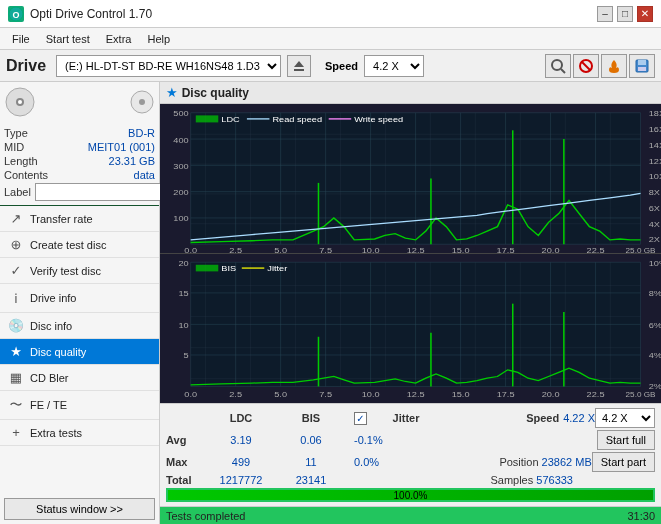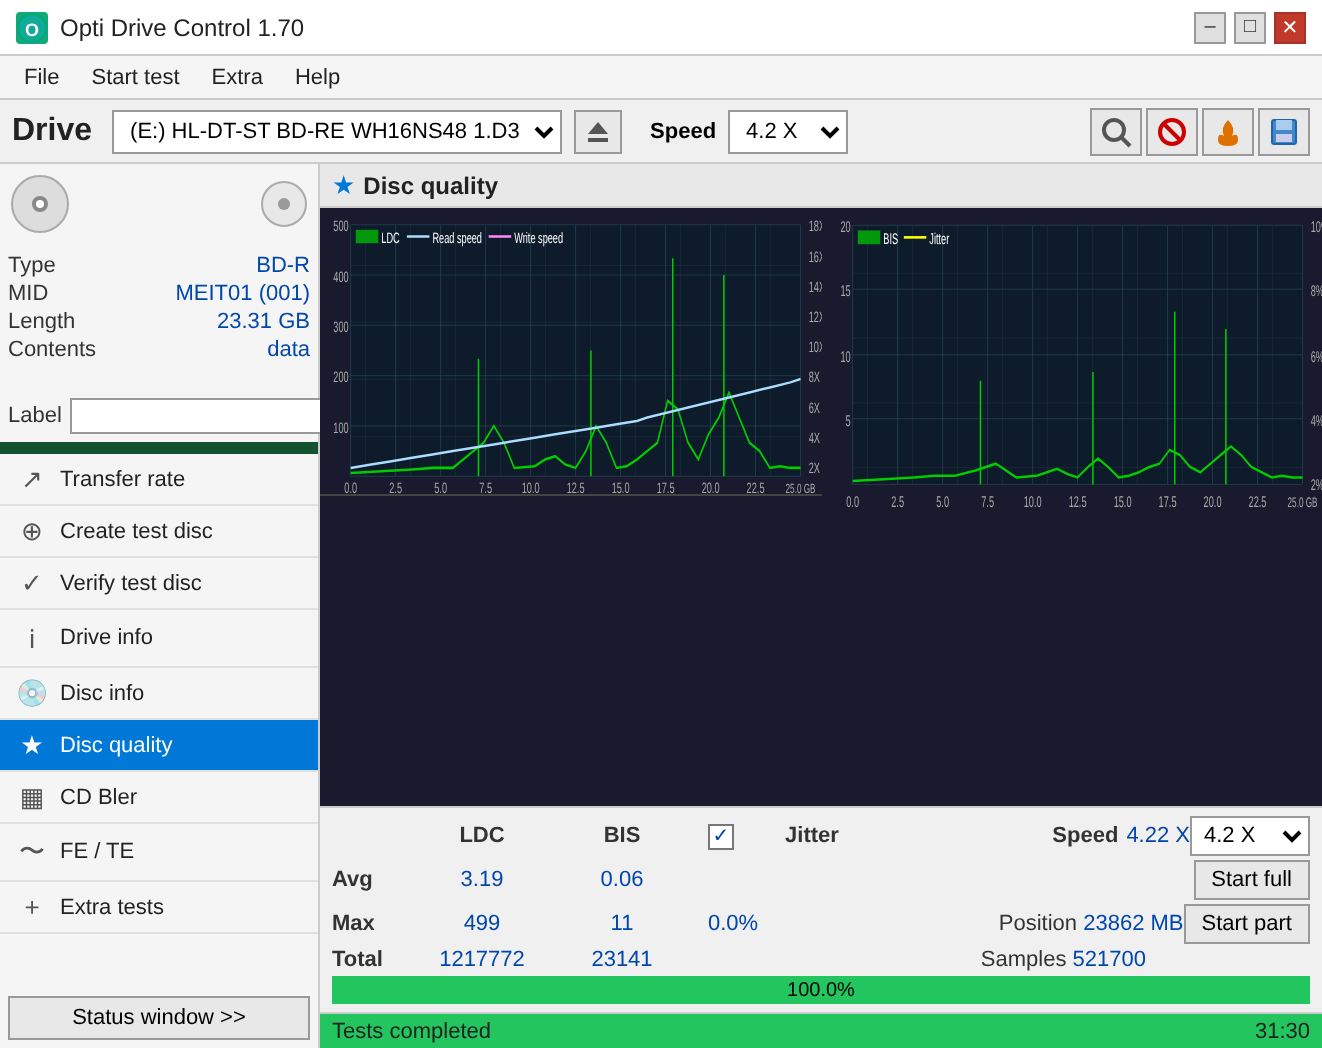--- a/index.html
+++ b/index.html
@@ -28,28 +28,28 @@
     .toolbar-icons { display: flex; gap: 2px; margin-left: auto; }
     .toolbar-icon-btn { width: 26px; height: 24px; background: #e8e8e8; border: 1px solid #999; cursor: pointer; display: flex; align-items: center; justify-content: center; font-size: 14px; }
 
     
     .main { display: flex; height: calc(524px - 28px - 22px - 32px); }
 
     
     .sidebar { width: 160px; background: #f5f5f5; border-right: 1px solid #ccc; display: flex; flex-direction: column; flex-shrink: 0; }
 
     
-    .disc-panel { padding: 4px; border-bottom: 6px solid #14532d; }
+    .disc-panel { padding: 4px; border-bottom: 1px solid #14532d; }
     .disc-header { display: flex; align-items: center; justify-content: space-between; margin-bottom: 4px; }
     .disc-icon { font-size: 18px; color: #888; }
     .disc-icon2 { font-size: 18px; color: #aaa; }
     .disc-info-row { display: flex; justify-content: space-between; margin-bottom: 2px; font-size: 11px; }
     .disc-info-label { color: #333; }
     .disc-info-value { color: #0047ab; font-weight: 500; }
-    .disc-label-row { display: flex; align-items: center; margin-top: 18px; }
+    .disc-label-row { display: flex; align-items: center; margin-top: 2px; }
     .disc-label-text { color: #333; margin-right: 4px; font-size: 11px; }
     .disc-label-input { flex: 1; height: 18px; border: 1px solid #999; font-size: 10px; padding: 1px 2px; }
     .disc-label-pencil { width: 18px; height: 18px; background: #e8e8e8; border: 1px solid #999; cursor: pointer; display: flex; align-items: center; justify-content: center; font-size: 11px; margin-left: 2px; }
 
     
     .nav-item { display: flex; align-items: center; padding: 5px 8px; cursor: pointer; color: #222; font-size: 11px; border-bottom: 1px solid #e0e0e0; gap: 6px; }
     .nav-item.active { background: #0078d7; color: white; }
     .nav-item.active .nav-icon { color: white; }
     .nav-icon { font-size: 13px; color: #555; width: 16px; text-align: center; }
 
@@ -58,21 +58,21 @@
 
     
     .content { flex: 1; display: flex; flex-direction: column; overflow: hidden; }
 
     
     .dq-header { background: #e8e8e8; border-bottom: 1px solid #ccc; padding: 3px 6px; display: flex; align-items: center; gap: 4px; height: 22px; }
     .dq-header-icon { color: #0078d7; font-size: 13px; }
     .dq-title { font-weight: bold; font-size: 12px; color: #222; }
 
     
-    .charts-area { flex: 1; background: #1a1a2e; display: flex; position: relative; overflow: hidden; }
+    .charts-area { flex: 1; background: #1a1a2e; display: flex; flex-direction: column; position: relative; overflow: hidden; }
 
     
     .chart-container { position: relative; flex: 1; border-bottom: 1px solid #444; }
     .chart-container:last-child { border-bottom: none; }
 
     
     .bottom-panel { background: #f0f0f0; border-top: 1px solid #ccc; padding: 4px 6px; display: flex; flex-direction: column; gap: 2px; }
     .stats-row { display: flex; align-items: center; gap: 0; font-size: 11px; }
     .stats-label-col { width: 40px; color: #333; font-weight: bold; }
     .stats-val { width: 70px; text-align: center; color: #0047ab; }
@@ -80,21 +80,21 @@
     .jitter-section { display: flex; align-items: center; gap: 4px; }
     .checkbox { width: 13px; height: 13px; border: 1px solid #777; background: white; display: inline-flex; align-items: center; justify-content: center; }
     .checkmark { color: #0047ab; font-size: 10px; }
     .speed-info { display: flex; align-items: center; gap: 4px; margin-left: 10px; }
     .speed-val { color: #0047ab; }
     .right-controls { display: flex; gap: 4px; align-items: center; margin-left: auto; }
     .speed-dropdown { font-size: 11px; border: 1px solid #999; background: white; height: 20px; padding: 1px 2px; min-width: 60px; }
     .start-btn { padding: 2px 8px; font-size: 11px; border: 1px solid #999; background: #e8e8e8; cursor: pointer; height: 20px; }
 
     
-    .progress-bar-container { height: 14px; background: #fff; border: 7px solid #22c55e; position: relative; }
+    .progress-bar-container { height: 14px; background: #fff; border: 2px solid #22c55e; position: relative; }
     .progress-bar-fill { height: 100%; background: linear-gradient(to right, #00c800, #00a000); width: 100%; }
     .progress-text { position: absolute; top: 0; left: 0; right: 0; bottom: 0; display: flex; align-items: center; justify-content: center; font-size: 10px; color: #000; }
 
     
     .status-bar { background: #22c55e; border-top: 1px solid #ccc; display: flex; align-items: center; justify-content: space-between; padding: 2px 6px; height: 18px; }
     .status-text { font-size: 11px; color: #222; }
     .status-time { font-size: 11px; color: #222; }
   </style>
 </head>
 <body>
@@ -427,20 +427,21 @@
           <select class="speed-dropdown">
             <option>4.2 X</option>
           </select>
         </div>
       </div>
 
       <div class="stats-row">
         <span class="stats-label-col">Avg</span>
         <span class="stats-val">3.19</span>
         <span class="stats-val">0.06</span>
+        <span style="flex:1; margin-left:8px; color:#0047ab;">-0.1%</span>
         <div class="right-controls">
           <button class="start-btn">Start full</button>
         </div>
       </div>
 
       <div class="stats-row">
         <span class="stats-label-col">Max</span>
         <span class="stats-val">499</span>
         <span class="stats-val">11</span>
         <span style="flex:1; margin-left:8px; color:#0047ab;">0.0%</span>
@@ -450,21 +451,21 @@
           <button class="start-btn">Start part</button>
         </div>
       </div>
 
       <div class="stats-row">
         <span class="stats-label-col">Total</span>
         <span class="stats-val">1217772</span>
         <span class="stats-val">23141</span>
         <span style="flex:1; margin-left:8px;"></span>
         <span style="color:#333; font-size:11px;">Samples&nbsp;</span>
-        <span style="color:#0047ab;">521700</span>
+        <span style="color:#0047ab;">576333</span>
         <div style="width:82px;"></div>
       </div>
 
       <div class="progress-bar-container">
         <div class="progress-bar-fill" style="width:100%;"></div>
         <div class="progress-text">100.0%</div>
       </div>
     </div>
 
     <div class="status-bar">

